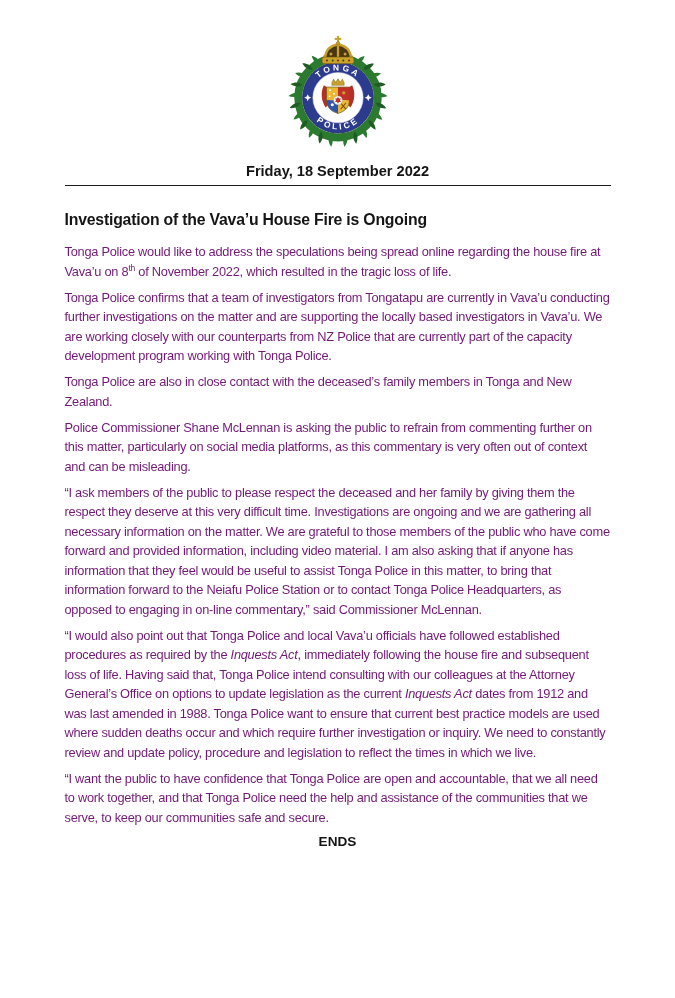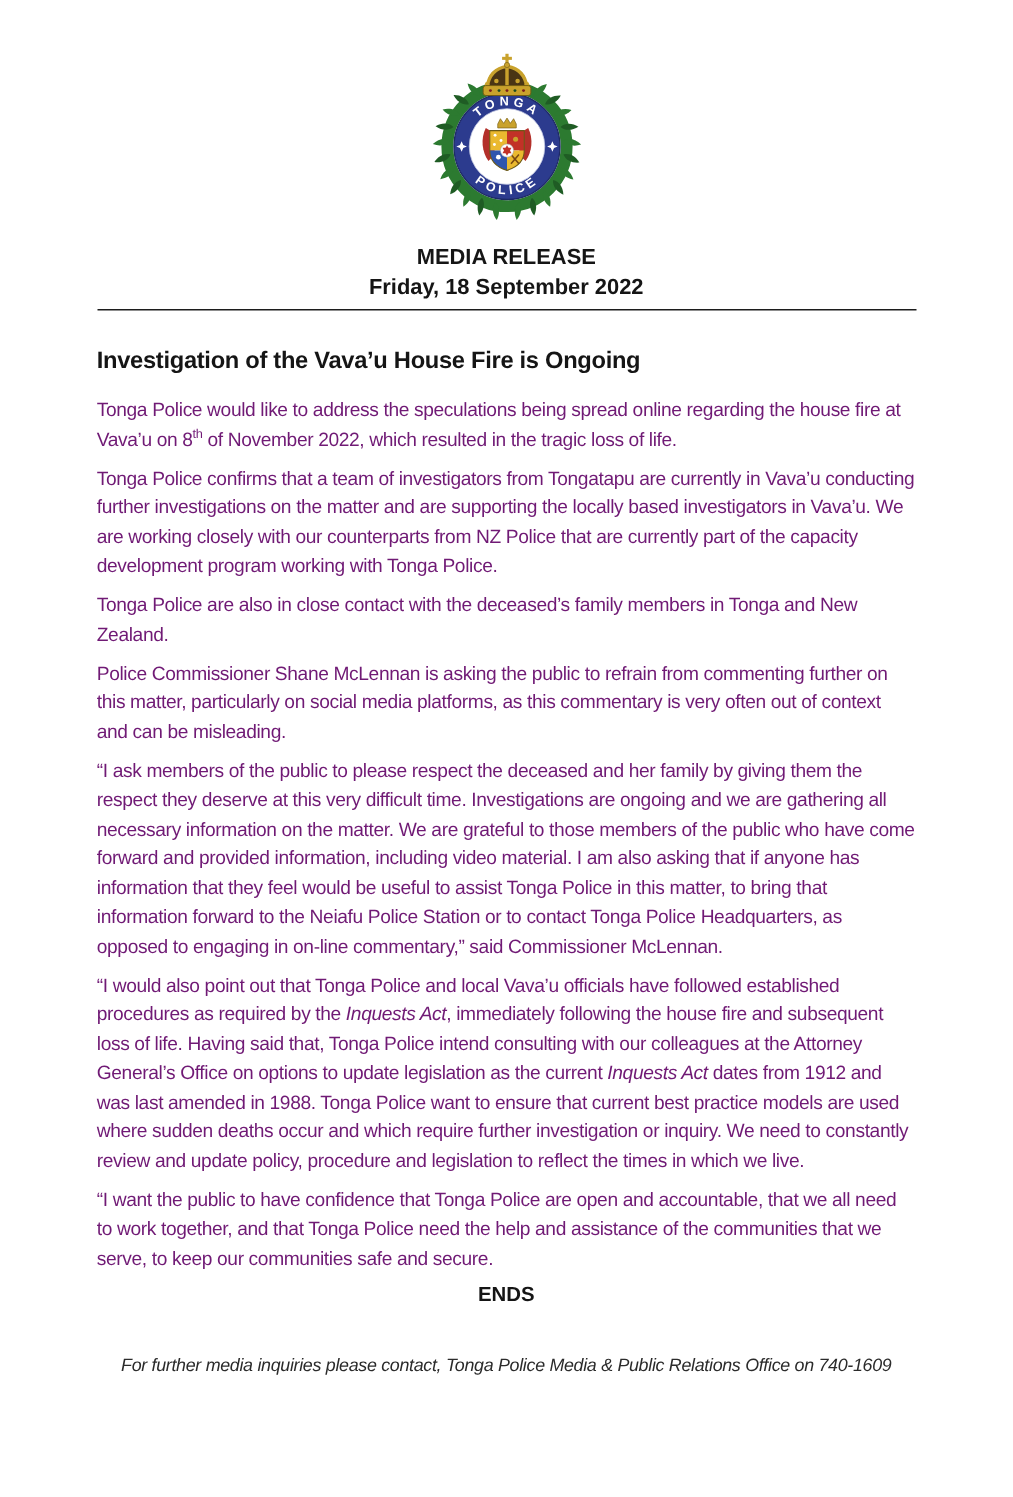--- a/index.html
+++ b/index.html
@@ -135,36 +135,34 @@
           <circle cx="47.5" cy="29.8" r="1.1" fill="#7c1f1a"></circle>
           <circle cx="54" cy="29.8" r="1.1" fill="#1d4a1f"></circle>
           <circle cx="60" cy="29.8" r="1.1" fill="#7c1f1a"></circle>
           <circle cx="66" cy="29.8" r="1.1" fill="#1d4a1f"></circle>
           <circle cx="72.5" cy="29.8" r="1.1" fill="#7c1f1a"></circle>
         </g>
       </svg>
     </div>
 
     <div class="hdr">
-      <div>MEDIA RELEASE</div>
       <div>Friday, 18 September 2022</div>
     </div>
 
     <hr class="hdr-divider">
 
     <h1 class="doc-title">Investigation of the Vava’u House Fire is Ongoing</h1>
 
     <div class="body-text">
         <p><span>Tonga Police would like to address the speculations being spread online regarding the house fire at Vava’u on 8</span><sup>th</sup><span> of November 2022, which resulted in the tragic loss of life.</span></p>
         <p><span>Tonga Police confirms that a team of investigators from Tongatapu are currently in Vava’u conducting further investigations on the matter and are supporting the locally based investigators in Vava’u. We are working closely with our counterparts from NZ Police that are currently part of the capacity development program working with Tonga Police.</span></p>
         <p><span>Tonga Police are also in close contact with the deceased’s family members in Tonga and New Zealand.</span></p>
         <p><span>Police Commissioner Shane McLennan is asking the public to refrain from commenting further on this matter, particularly on social media platforms, as this commentary is very often out of context and can be misleading.</span></p>
         <p><span>“I ask members of the public to please respect the deceased and her family by giving them the respect they deserve at this very difficult time. Investigations are ongoing and we are gathering all necessary information on the matter. We are grateful to those members of the public who have come forward and provided information, including video material. I am also asking that if anyone has information that they feel would be useful to assist Tonga Police in this matter, to bring that information forward to the Neiafu Police Station or to contact Tonga Police Headquarters, as opposed to engaging in on-line commentary,” said Commissioner McLennan.</span></p>
         <p><span>“I would also point out that Tonga Police and local Vava’u officials have followed established procedures as required by the </span><em>Inquests Act</em><span>, immediately following the house fire and subsequent loss of life. Having said that, Tonga Police intend consulting with our colleagues at the Attorney General’s Office on options to update legislation as the current </span><em>Inquests Act</em><span> dates from 1912 and was last amended in 1988. Tonga Police want to ensure that current best practice models are used where sudden deaths occur and which require further investigation or inquiry. We need to constantly review and update policy, procedure and legislation to reflect the times in which we live.</span></p>
         <p><span>“I want the public to have confidence that Tonga Police are open and accountable, that we all need to work together, and that Tonga Police need the help and assistance of the communities that we serve, to keep our communities safe and secure.</span></p>
       </div>
 
     <div class="ends">ENDS</div>
 
-    <div class="footer-note">For further media inquiries please contact, Tonga Police Media &amp; Public Relations Office on 740-1609</div>
 
   </div>
 </div>
 
 </body></html>

